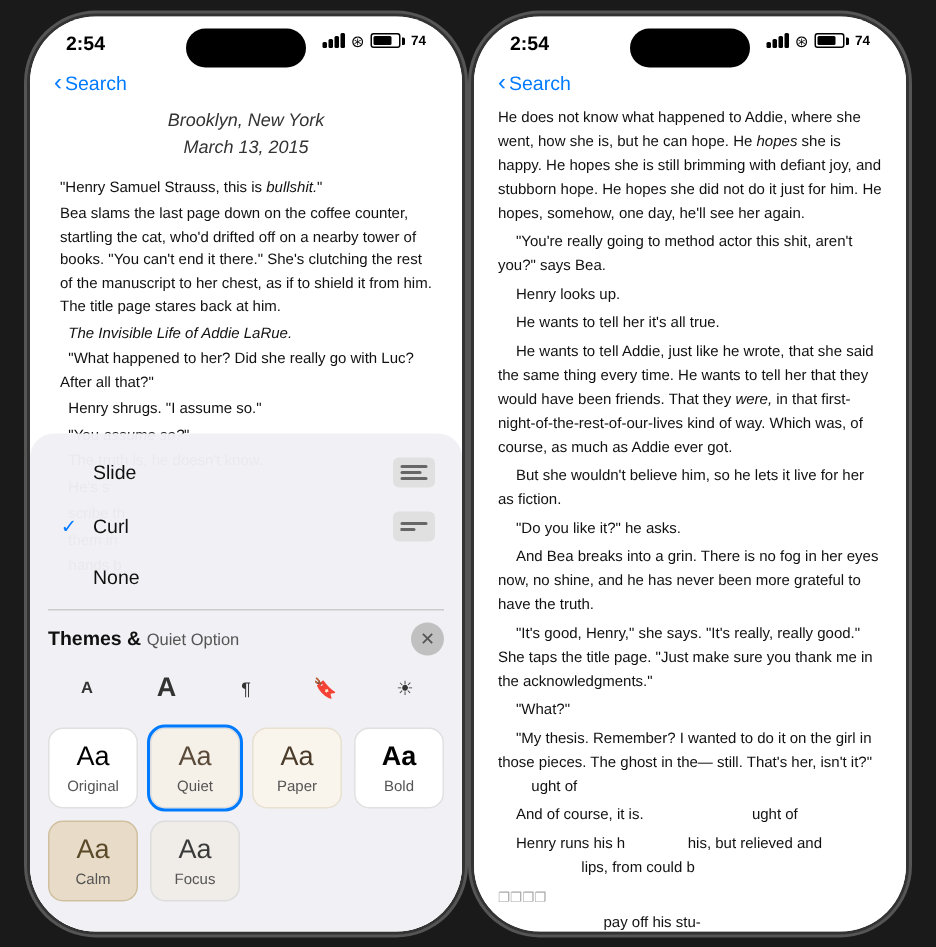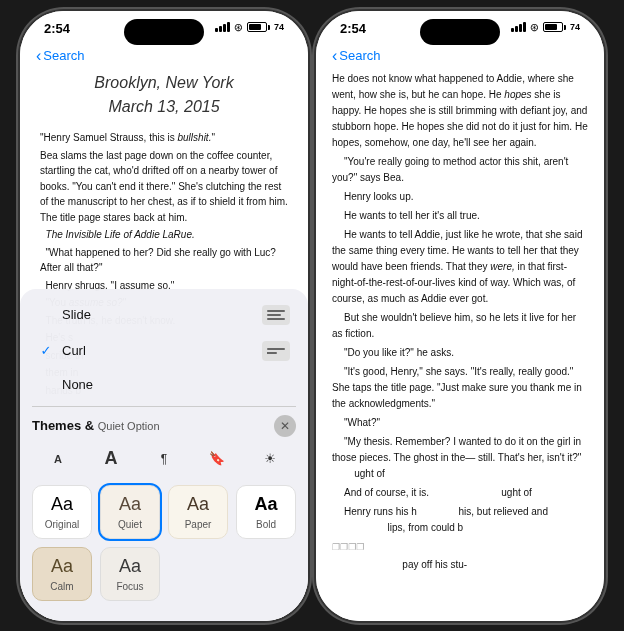--- a/index.html
+++ b/index.html
@@ -124,21 +124,21 @@
       color: #111;
       flex: 1;
       overflow: hidden;
     }
     .book-header {
       text-align: center;
       margin-bottom: 10px;
     }
     .book-location {
       font-style: italic;
-      font-size: 16px;
+      font-size: 12px;
       color: #333;
     }
     .chapter-num {
       font-size: 28px;
       font-weight: 700;
       color: #007AFF;
       text-align: center;
       margin: 2px 0 6px;
     }
     .book-text {
@@ -484,20 +484,21 @@
       </div>
 
       <div class="right-content">
         <p>He does not know what happened to Addie, where she went, how she is, but he can hope. He <em>hopes</em> she is happy. He hopes she is still brimming with defiant joy, and stubborn hope. He hopes she did not do it just for him. He hopes, somehow, one day, he'll see her again.</p>
         <p>"You're really going to method actor this shit, aren't you?" says Bea.</p>
         <p>Henry looks up.</p>
         <p>He wants to tell her it's all true.</p>
         <p>He wants to tell Addie, just like he wrote, that she said the same thing every time. He wants to tell her that they would have been friends. That they <em>were,</em> in that first-night-of-the-rest-of-our-lives kind of way. Which was, of course, as much as Addie ever got.</p>
         <p>But she wouldn't believe him, so he lets it live for her as fiction.</p>
         <p>"Do you like it?" he asks.</p>
+        <p>And Bea breaks into a grin. There is no fog in her eyes now, no shine, and he has never been more grateful to have the truth.</p>
         <p>"It's good, Henry," she says. "It's really, really good." She taps the title page. "Just make sure you thank me in the acknowledgments."</p>
         <p>"What?"</p>
         <p>"My thesis. Remember? I wanted to do it on the girl in those pieces. The ghost in the— still. That's her, isn't it?" &nbsp;&nbsp;&nbsp;&nbsp;&nbsp;&nbsp;&nbsp; ught of</p>
         <p>And of course, it is. &nbsp;&nbsp;&nbsp;&nbsp;&nbsp;&nbsp;&nbsp;&nbsp;&nbsp;&nbsp;&nbsp;&nbsp;&nbsp;&nbsp;&nbsp;&nbsp;&nbsp;&nbsp;&nbsp;&nbsp;&nbsp;&nbsp;&nbsp;&nbsp; ught of</p>
         <p>Henry runs his h &nbsp;&nbsp;&nbsp;&nbsp;&nbsp;&nbsp;&nbsp;&nbsp;&nbsp;&nbsp;&nbsp;&nbsp;&nbsp; his, but relieved and &nbsp;&nbsp;&nbsp;&nbsp;&nbsp;&nbsp;&nbsp;&nbsp;&nbsp;&nbsp;&nbsp;&nbsp;&nbsp;&nbsp;&nbsp;&nbsp;&nbsp;&nbsp;&nbsp; lips, from could b</p>
         <p style="text-indent:0; color:#aaa; font-size:9px; margin-top:4px;">❐❐❐❐</p>
         <p>&nbsp;&nbsp;&nbsp;&nbsp;&nbsp;&nbsp;&nbsp;&nbsp;&nbsp;&nbsp;&nbsp;&nbsp;&nbsp;&nbsp;&nbsp;&nbsp;&nbsp;&nbsp;&nbsp;&nbsp; pay off his stu-</p>
 
       </div>
 

